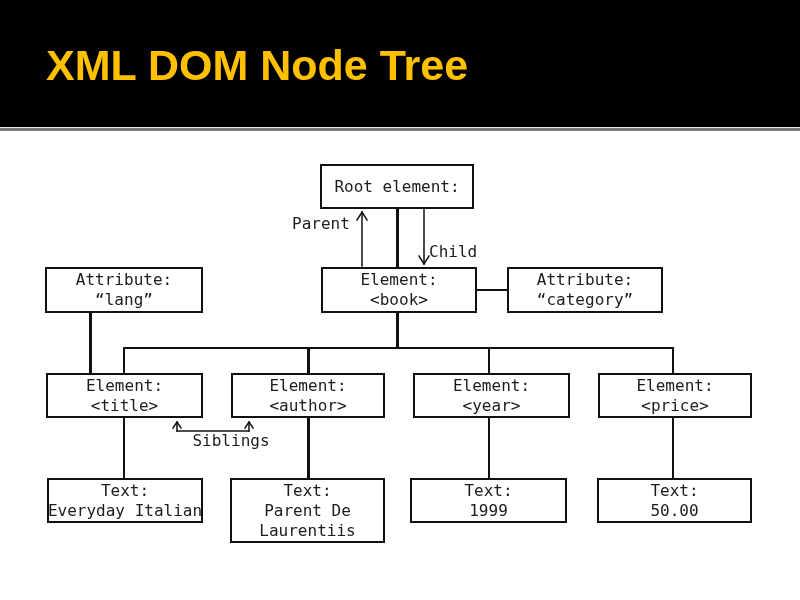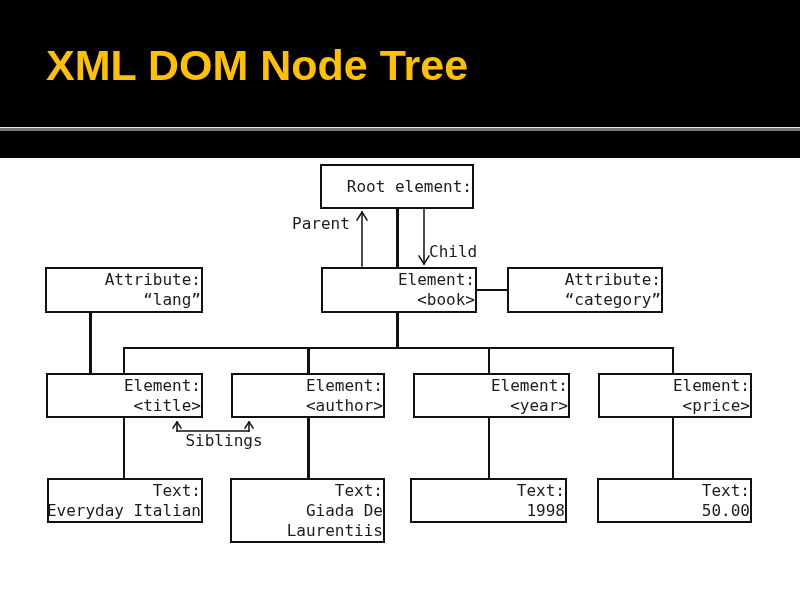--- a/index.html
+++ b/index.html
@@ -5,21 +5,21 @@
   html, body { margin: 0; padding: 0; }
   body {
     width: 800px; height: 600px;
     position: relative;
     background: #ffffff;
     overflow: hidden;
     font-family: "DejaVu Sans Mono", monospace;
   }
   .header {
     position: absolute; left: 0; top: 0;
-    width: 800px; height: 158px;
+    width: 800px; height: 127px;
     background: var(--header_bg, #000);
   }
   .slide-title {
     position: absolute; left: 46px; top: 42px;
     font-family: "Liberation Sans", sans-serif;
     font-weight: bold;
     font-size: 43px;
     line-height: 46px;
     color: var(--title, #FFC000);
     white-space: nowrap;
@@ -32,21 +32,21 @@
     position: absolute; left: 0; top: 128px;
     width: 800px; height: 3px; background: var(--divider, #7a7a7a);
   }
   .node {
     position: absolute;
     box-sizing: border-box;
     background: var(--box_bg, #fff);
     border: 2px solid var(--box_border, #111);
     display: flex;
     flex-direction: column;
-    align-items: flex-end;
+    align-items: center;
     justify-content: center;
     text-align: center;
     font-size: 16px;
     line-height: 20px;
     color: var(--text, #1c1c1c);
     white-space: nowrap;
   }
   .ln {
     position: absolute;
     background: var(--line, #111);
@@ -138,38 +138,38 @@
 
   <svg class="arrow-svg" style="left:170px; top:419px;" width="86" height="14">
     <line x1="7" y1="12" x2="79" y2="12"></line>
     <line x1="7" y1="12" x2="7" y2="4"></line>
     <line x1="7" y1="3" x2="3" y2="9"></line>
     <line x1="7" y1="3" x2="11" y2="9"></line>
     <line x1="79" y1="12" x2="79" y2="4"></line>
     <line x1="79" y1="3" x2="75" y2="9"></line>
     <line x1="79" y1="3" x2="83" y2="9"></line>
   </svg>
-  <div class="lbl siblings-label" style="left:181px; top:431px;">Siblings</div>
+  <div class="lbl siblings-label" style="left:188px; top:431px;">Siblings</div>
 
   <div class="ln" style="left:123px; top:416px; width:2px; height:62px;"></div>
   <div class="ln" style="left:307px; top:416px; width:3px; height:62px;"></div>
   <div class="ln" style="left:488px; top:416px; width:2px; height:62px;"></div>
   <div class="ln" style="left:672px; top:416px; width:2px; height:62px;"></div>
 
   <div class="node" style="left:47px; top:478px; width:156px; height:45px;">
     <span>Text:</span>
     <span>Everyday Italian</span>
   </div>
   <div class="node" style="left:230px; top:478px; width:155px; height:65px;">
     <span>Text:</span>
-    <span>Giada De</span>
+    <span>Parent De</span>
     <span>Laurentiis</span>
   </div>
   <div class="node" style="left:410px; top:478px; width:157px; height:45px;">
     <span>Text:</span>
-    <span>1998</span>
+    <span>1999</span>
   </div>
   <div class="node" style="left:597px; top:478px; width:155px; height:45px;">
     <span>Text:</span>
     <span>50.00</span>
   </div>
 
 </div>
 
 </body></html>

